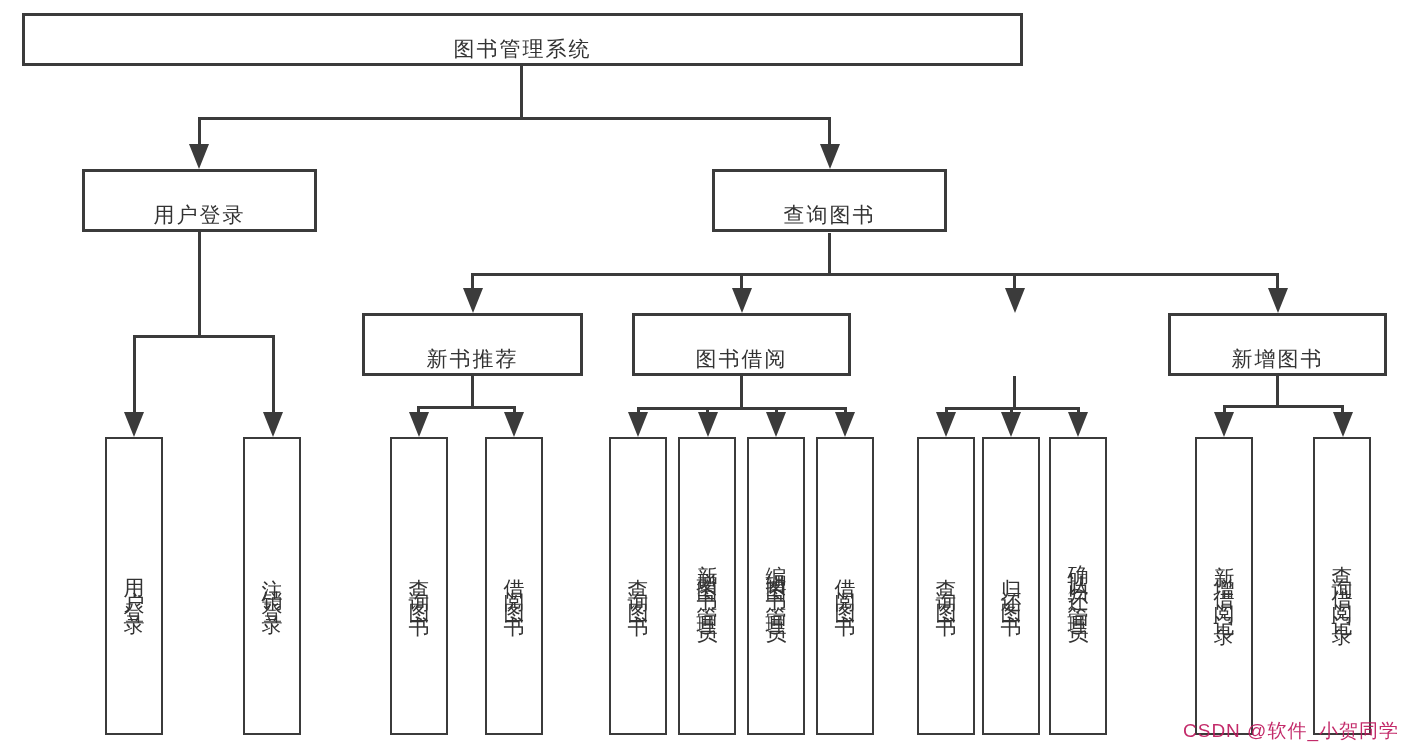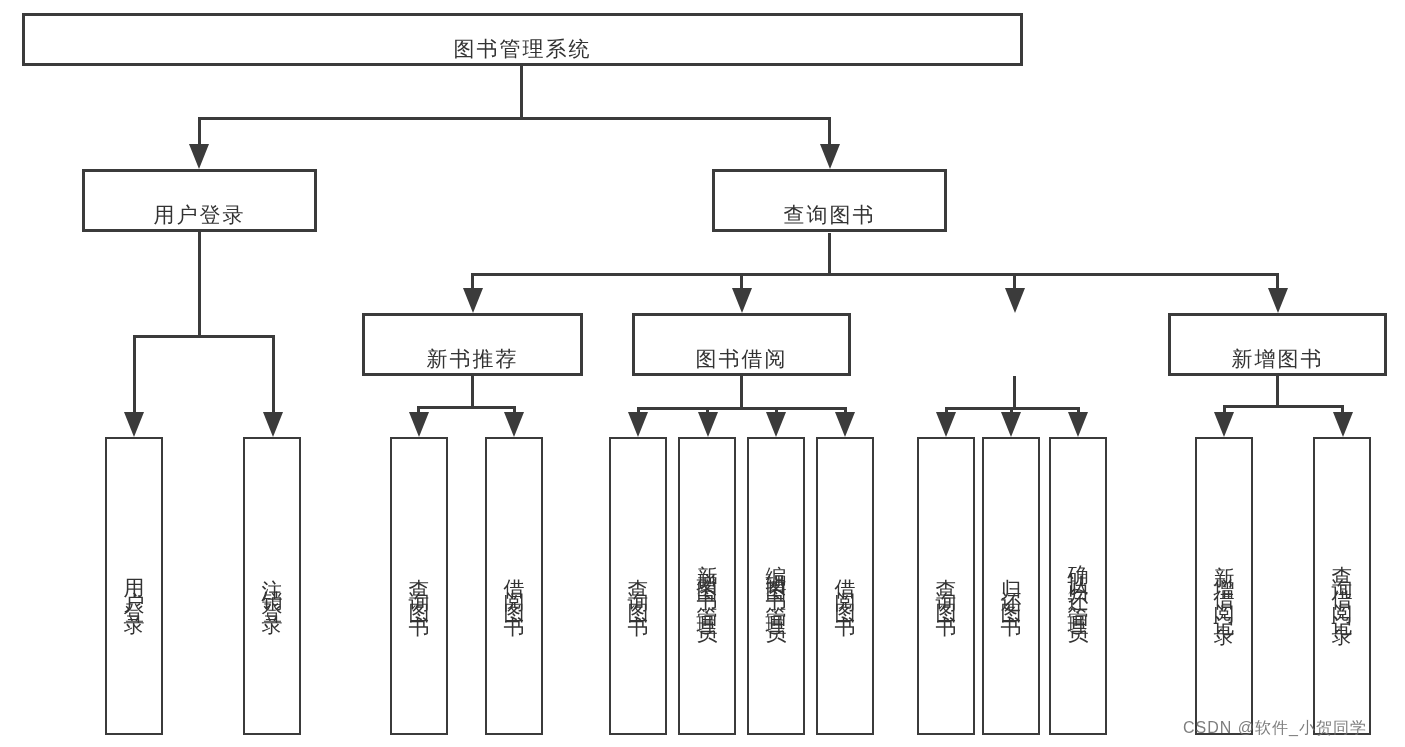--- a/index.html
+++ b/index.html
@@ -23,21 +23,21 @@
   .vlabel.long{letter-spacing:0.40em;}
   .line{position:absolute;background:#3b3b3b;}
   .vl{width:3px;}
   .hl{height:3px;}
   .arr{
     position:absolute;width:0;height:0;
     border-left:10px solid transparent;border-right:10px solid transparent;
     border-top:25px solid #3b3b3b;
   }
   .watermark{
-    position:absolute;left:1183px;top:718px;font-size:16px;color:#737373;
+    position:absolute;left:1183px;top:718px;font-size:19px;color:#be185d;
     letter-spacing:1px;opacity:.92;white-space:nowrap;
   }
 </style>
 </head>
 <body>
 
 <div class="canvas">
 
   <div class="hbox" style="left:22px;top:13px;width:1001px;height:53px;">
     <span>图书管理系统</span>

